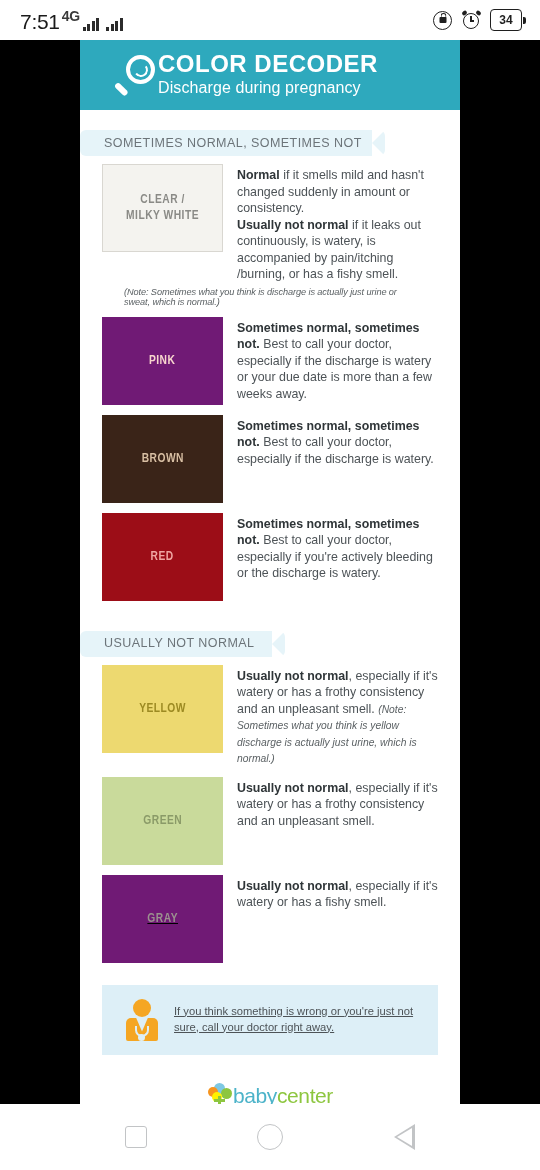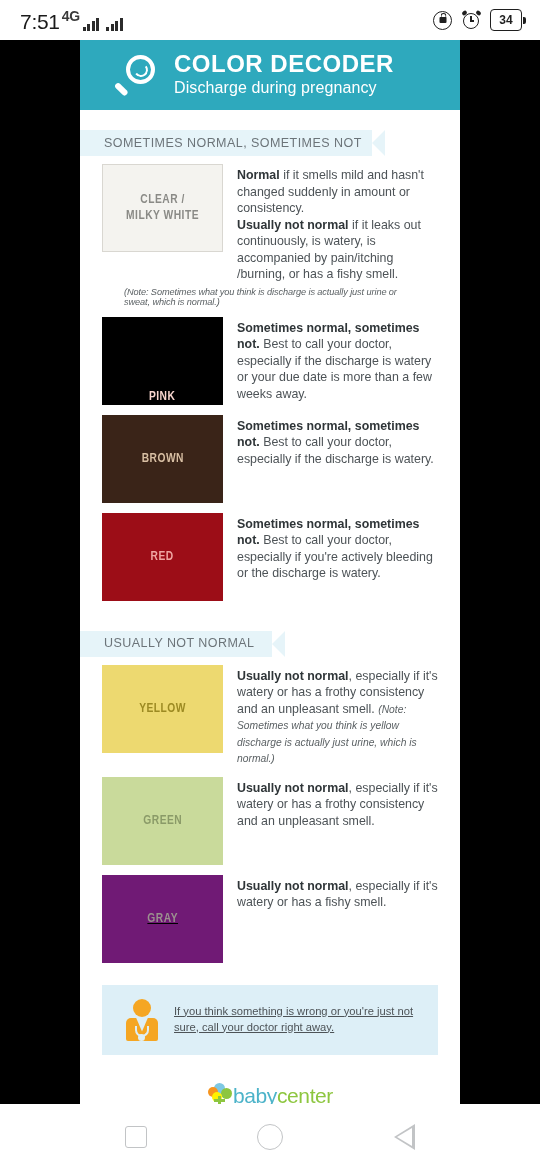--- a/index.html
+++ b/index.html
@@ -161,21 +161,20 @@
     overflow: hidden;
   }
 
   
   .header {
     height: 70px;
     background: #2ea9bd;
     display: flex;
     align-items: center;
     padding-left: 34px;
-    gap: 16px;
   }
   .magnifier {
     width: 44px; height: 44px;
     position: relative;
     flex: 0 0 auto;
   }
   .magnifier .lens {
     position: absolute;
     left: 12px; top: 2px;
     width: 29px; height: 29px;
@@ -222,20 +221,21 @@
     padding: 20px 0 8px 0;
   }
   .ribbon {
     position: relative;
     background: #e6f4f9;
     height: 26px;
     display: flex;
     align-items: center;
     padding-left: 24px;
     width: 305px;
+    border-radius: 6px;
   }
   .ribbon.short { width: 205px; }
   .ribbon:after {
     content: "";
     position: absolute;
     right: 0; top: 0;
     width: 0; height: 0;
     border-top: 13px solid #ffffff;
     border-bottom: 13px solid #ffffff;
     border-right: 13px solid transparent;
@@ -499,21 +499,21 @@
           <span class="swatch-label" style="color:#8a8a86;">CLEAR /<br>MILKY WHITE</span>
         </div>
         <div class="row-text">
           <p><b>Normal</b><span> if it smells mild and hasn't changed suddenly in amount or consistency.</span></p>
           <p><b>Usually not normal</b><span> if it leaks out continuously, is watery, is accompanied by pain/itching /burning, or has a fishy smell.</span></p>
         </div>
       </div>
       <div class="note-line">(Note: Sometimes what you think is discharge is actually just urine or sweat, which is normal.)</div>
 
       <div class="row">
-        <div class="swatch" style="background:#000000;align-items:flex-end;">
+        <div class="swatch" style="background:#701a75;">
           <span class="swatch-label" style="color:#f7d5cd;">PINK</span>
         </div>
         <div class="row-text">
           <p><b>Sometimes normal, sometimes not.</b><span> Best to call your doctor, especially if the discharge is watery or your due date is more than a few weeks away.</span></p>
         </div>
       </div>
 
       <div class="row">
         <div class="swatch" style="background:#3a2418;">
           <span class="swatch-label" style="color:#d8bfa3;">BROWN</span>

